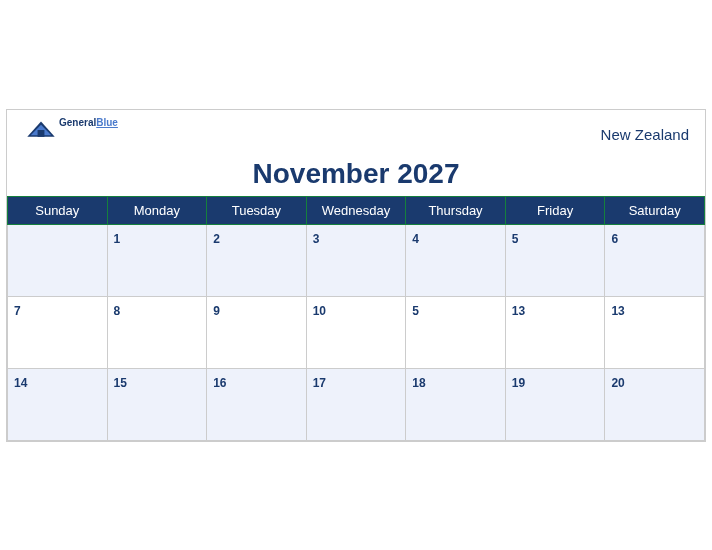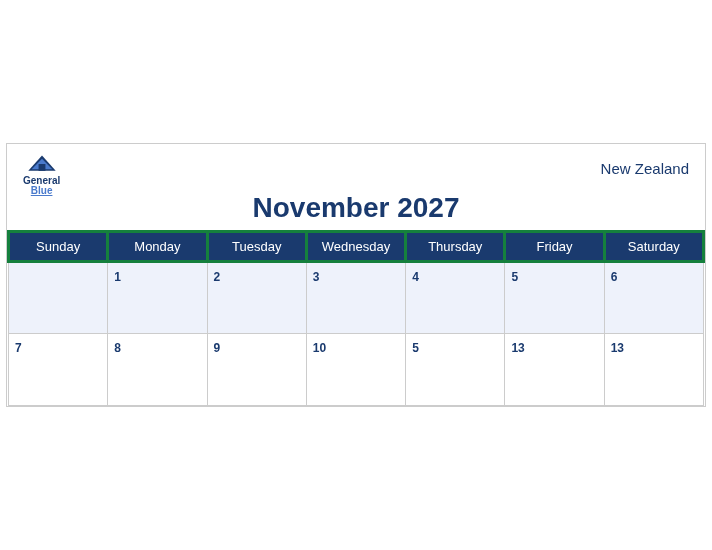--- a/index.html
+++ b/index.html
@@ -22,22 +22,22 @@
       align-items: center;
       justify-content: center;
       padding: 12px 16px 6px;
       position: relative;
     }
     .logo {
       position: absolute;
       left: 16px;
       top: 8px;
       display: flex;
-      flex-direction: column;
-      align-items: center;
+      flex-direction: row;
+      align-items: flex-start;
       font-size: 10px;
     }
     .logo-text {
       font-size: 10px;
       color: #1a3a6e;
       font-weight: bold;
       line-height: 1;
     }
     .logo-blue {
       color: #1a3a6e;
@@ -64,21 +64,21 @@
       width: 100%;
       border-collapse: collapse;
     }
     .calendar-grid th {
       background-color: #1a3a6e;
       color: #fff;
       text-align: center;
       padding: 6px 4px;
       font-size: 13px;
       font-weight: normal;
-      border: 3px solid #15803d;
+      border: 1px solid #15803d;
     }
     .calendar-grid td {
       border: 1px solid #ccc;
       vertical-align: top;
       padding: 4px 6px;
       height: 72px;
       width: calc(100% / 7);
     }
     .day-number {
       font-size: 12px;
@@ -137,15 +137,24 @@
         </tr>
         <tr>
           <td><span class="day-number">7</span></td>
           <td><span class="day-number">8</span></td>
           <td><span class="day-number">9</span></td>
           <td><span class="day-number">10</span></td>
           <td><span class="day-number">5</span></td>
           <td><span class="day-number">13</span></td>
           <td><span class="day-number">13</span></td>
         </tr>
+        <tr>
+          <td><span class="day-number">14</span></td>
+          <td><span class="day-number">15</span></td>
+          <td><span class="day-number">16</span></td>
+          <td><span class="day-number">17</span></td>
+          <td><span class="day-number">18</span></td>
+          <td><span class="day-number">19</span></td>
+          <td><span class="day-number">20</span></td>
+        </tr>
       </tbody>
   </table>
 </div>
 
 </body></html>

